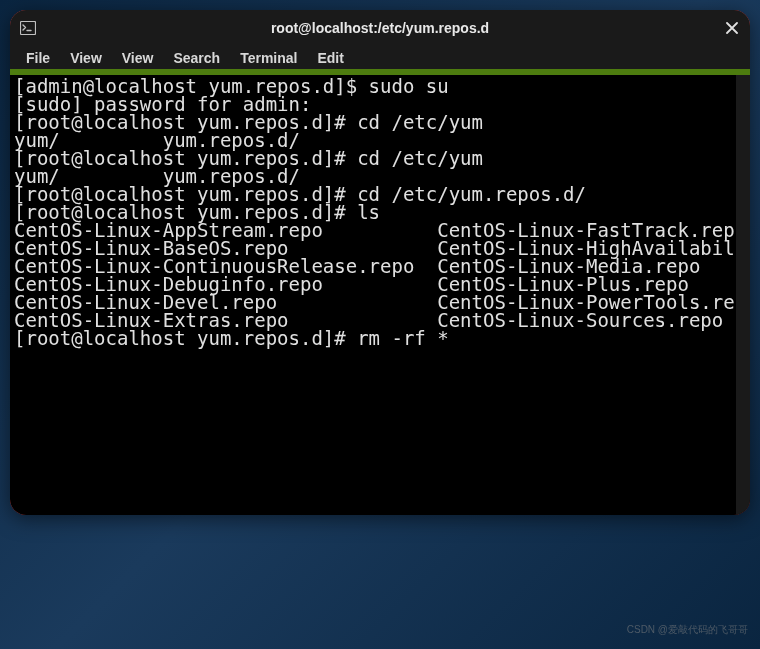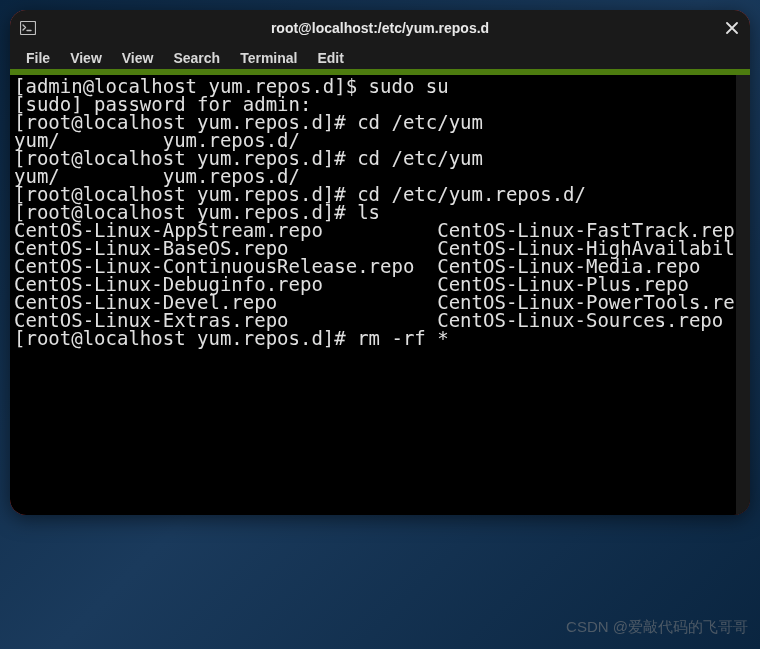--- a/index.html
+++ b/index.html
@@ -101,21 +101,21 @@
     }
     .scrollbar {
       width: 14px;
       background: #1a1a1a;
     }
     .watermark {
       position: absolute;
       bottom: 12px;
       right: 12px;
       color: rgba(130, 130, 130, 0.55);
-      font-size: 15px;
+      font-size: 10px;
       font-family: sans-serif;
       pointer-events: none;
     }
   </style>
 </head>
 <body>
 
 <div class="window">
   <div class="titlebar">
     <div class="titlebar-icon">

